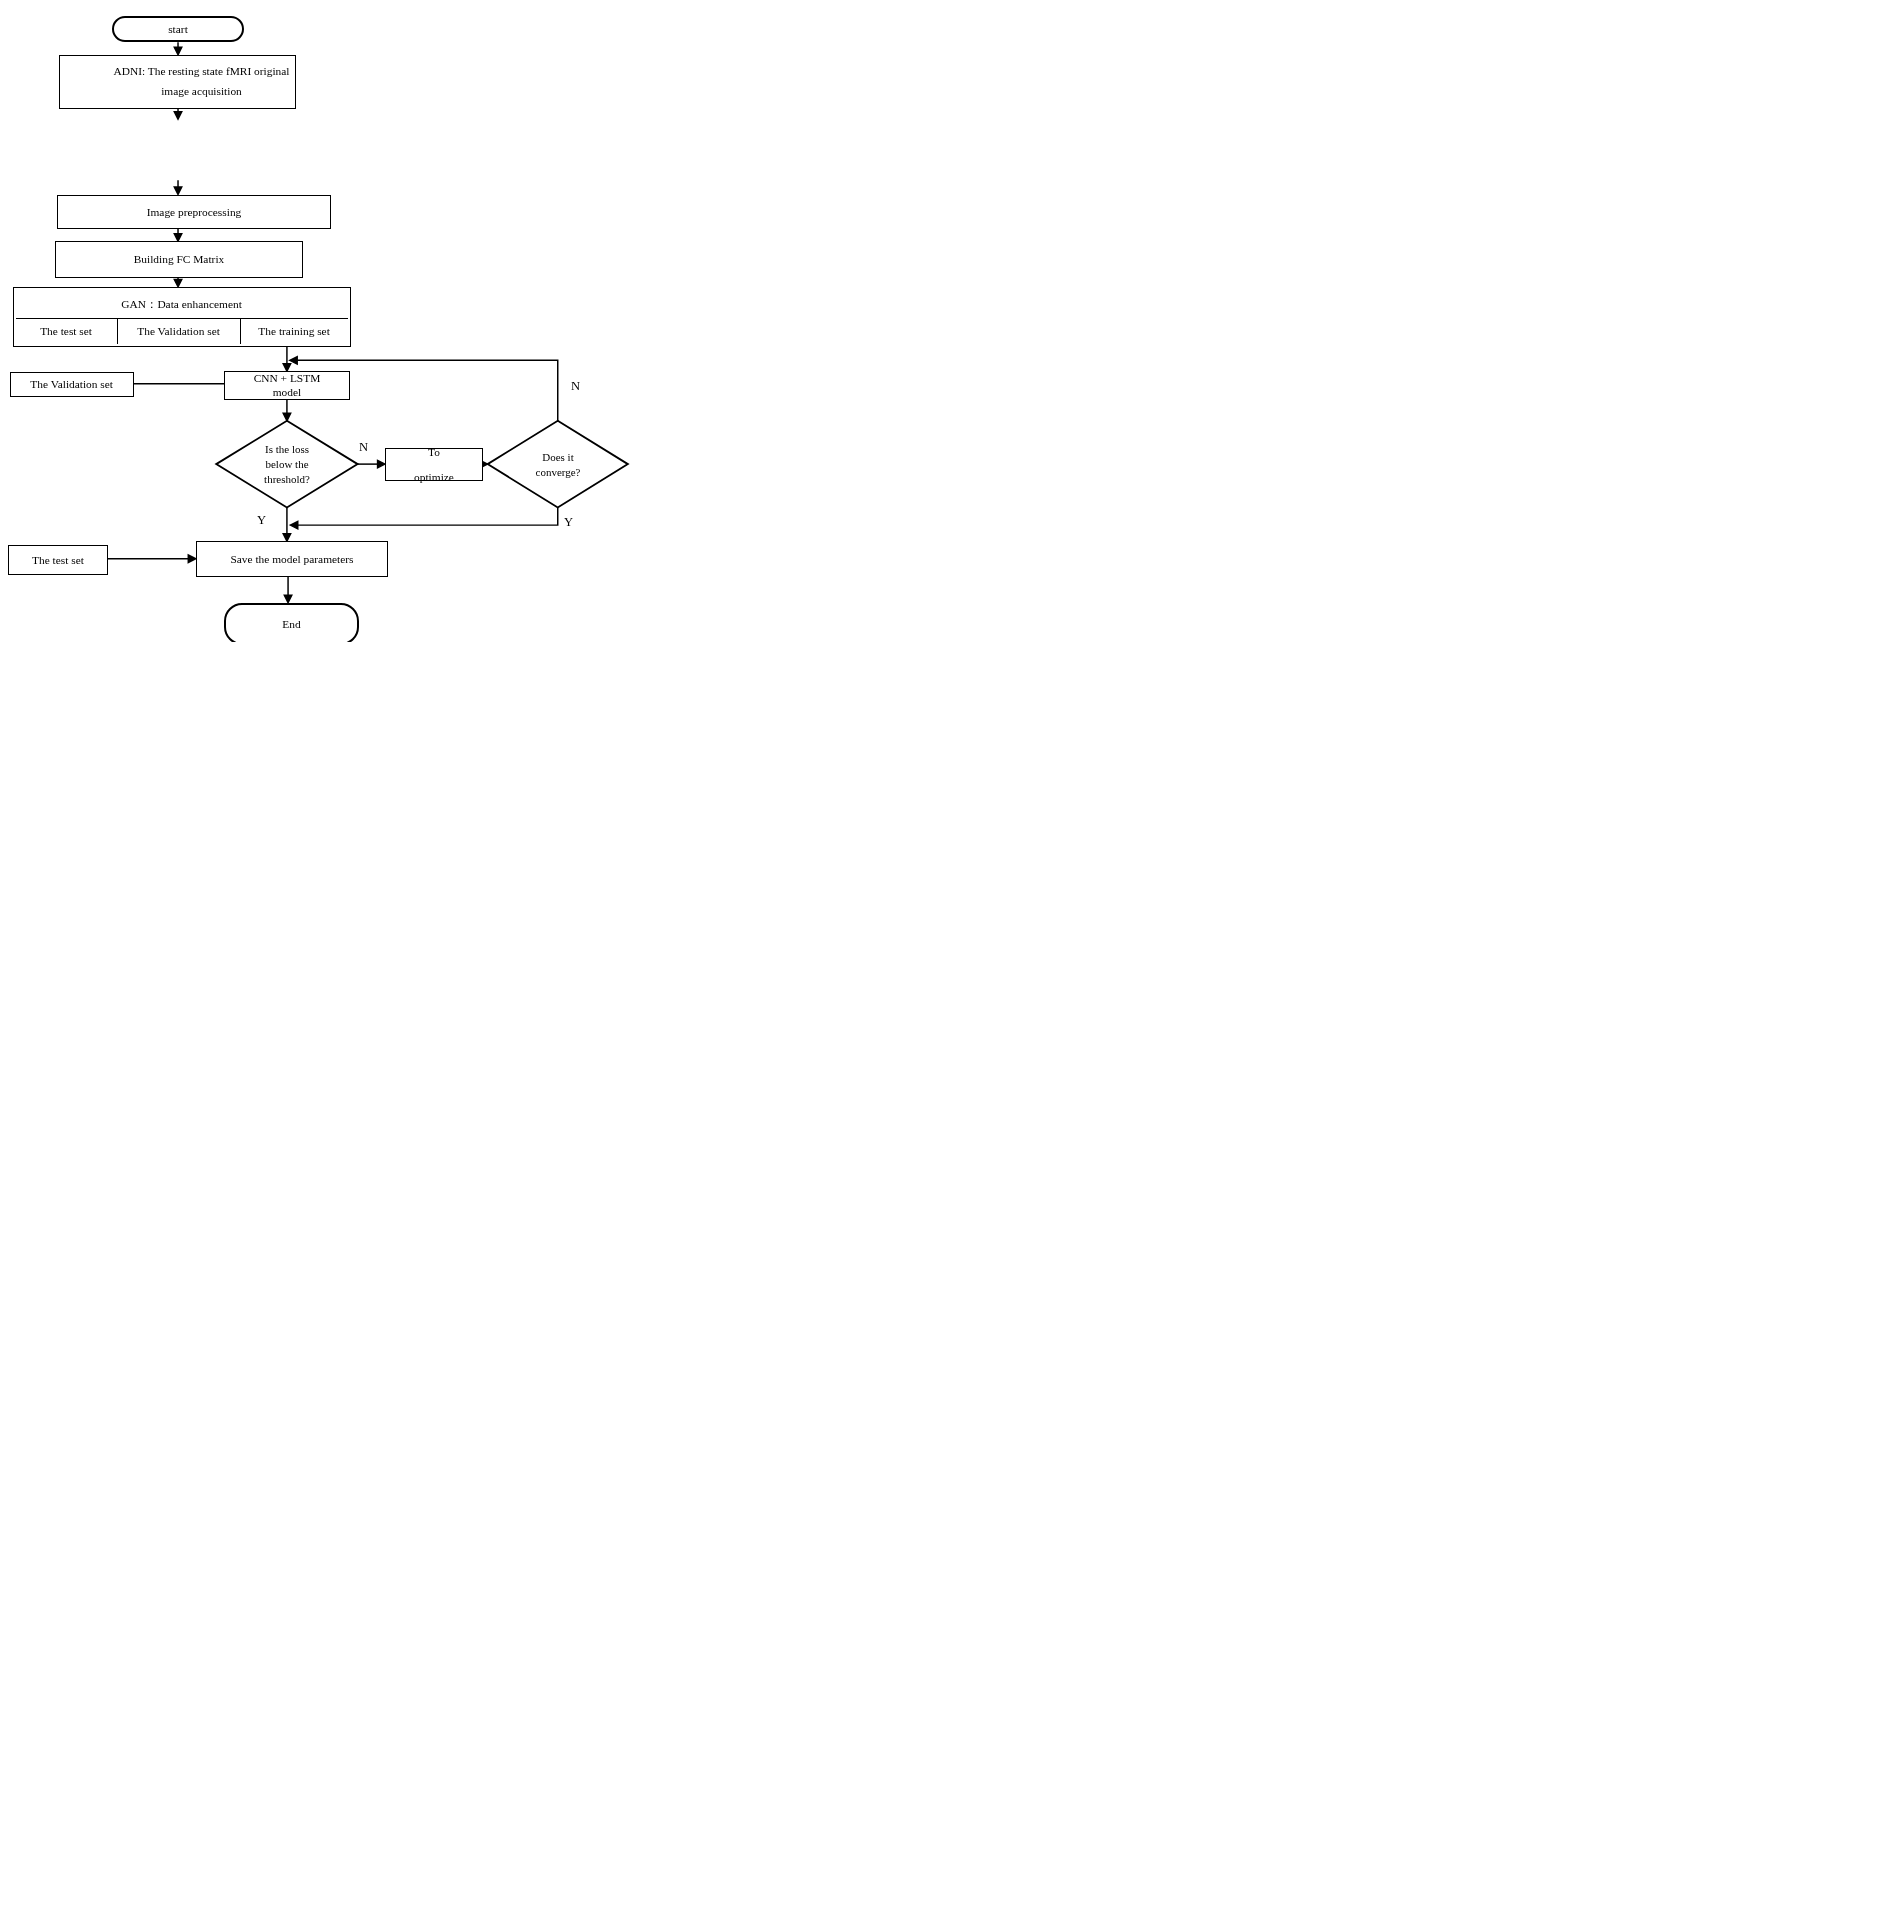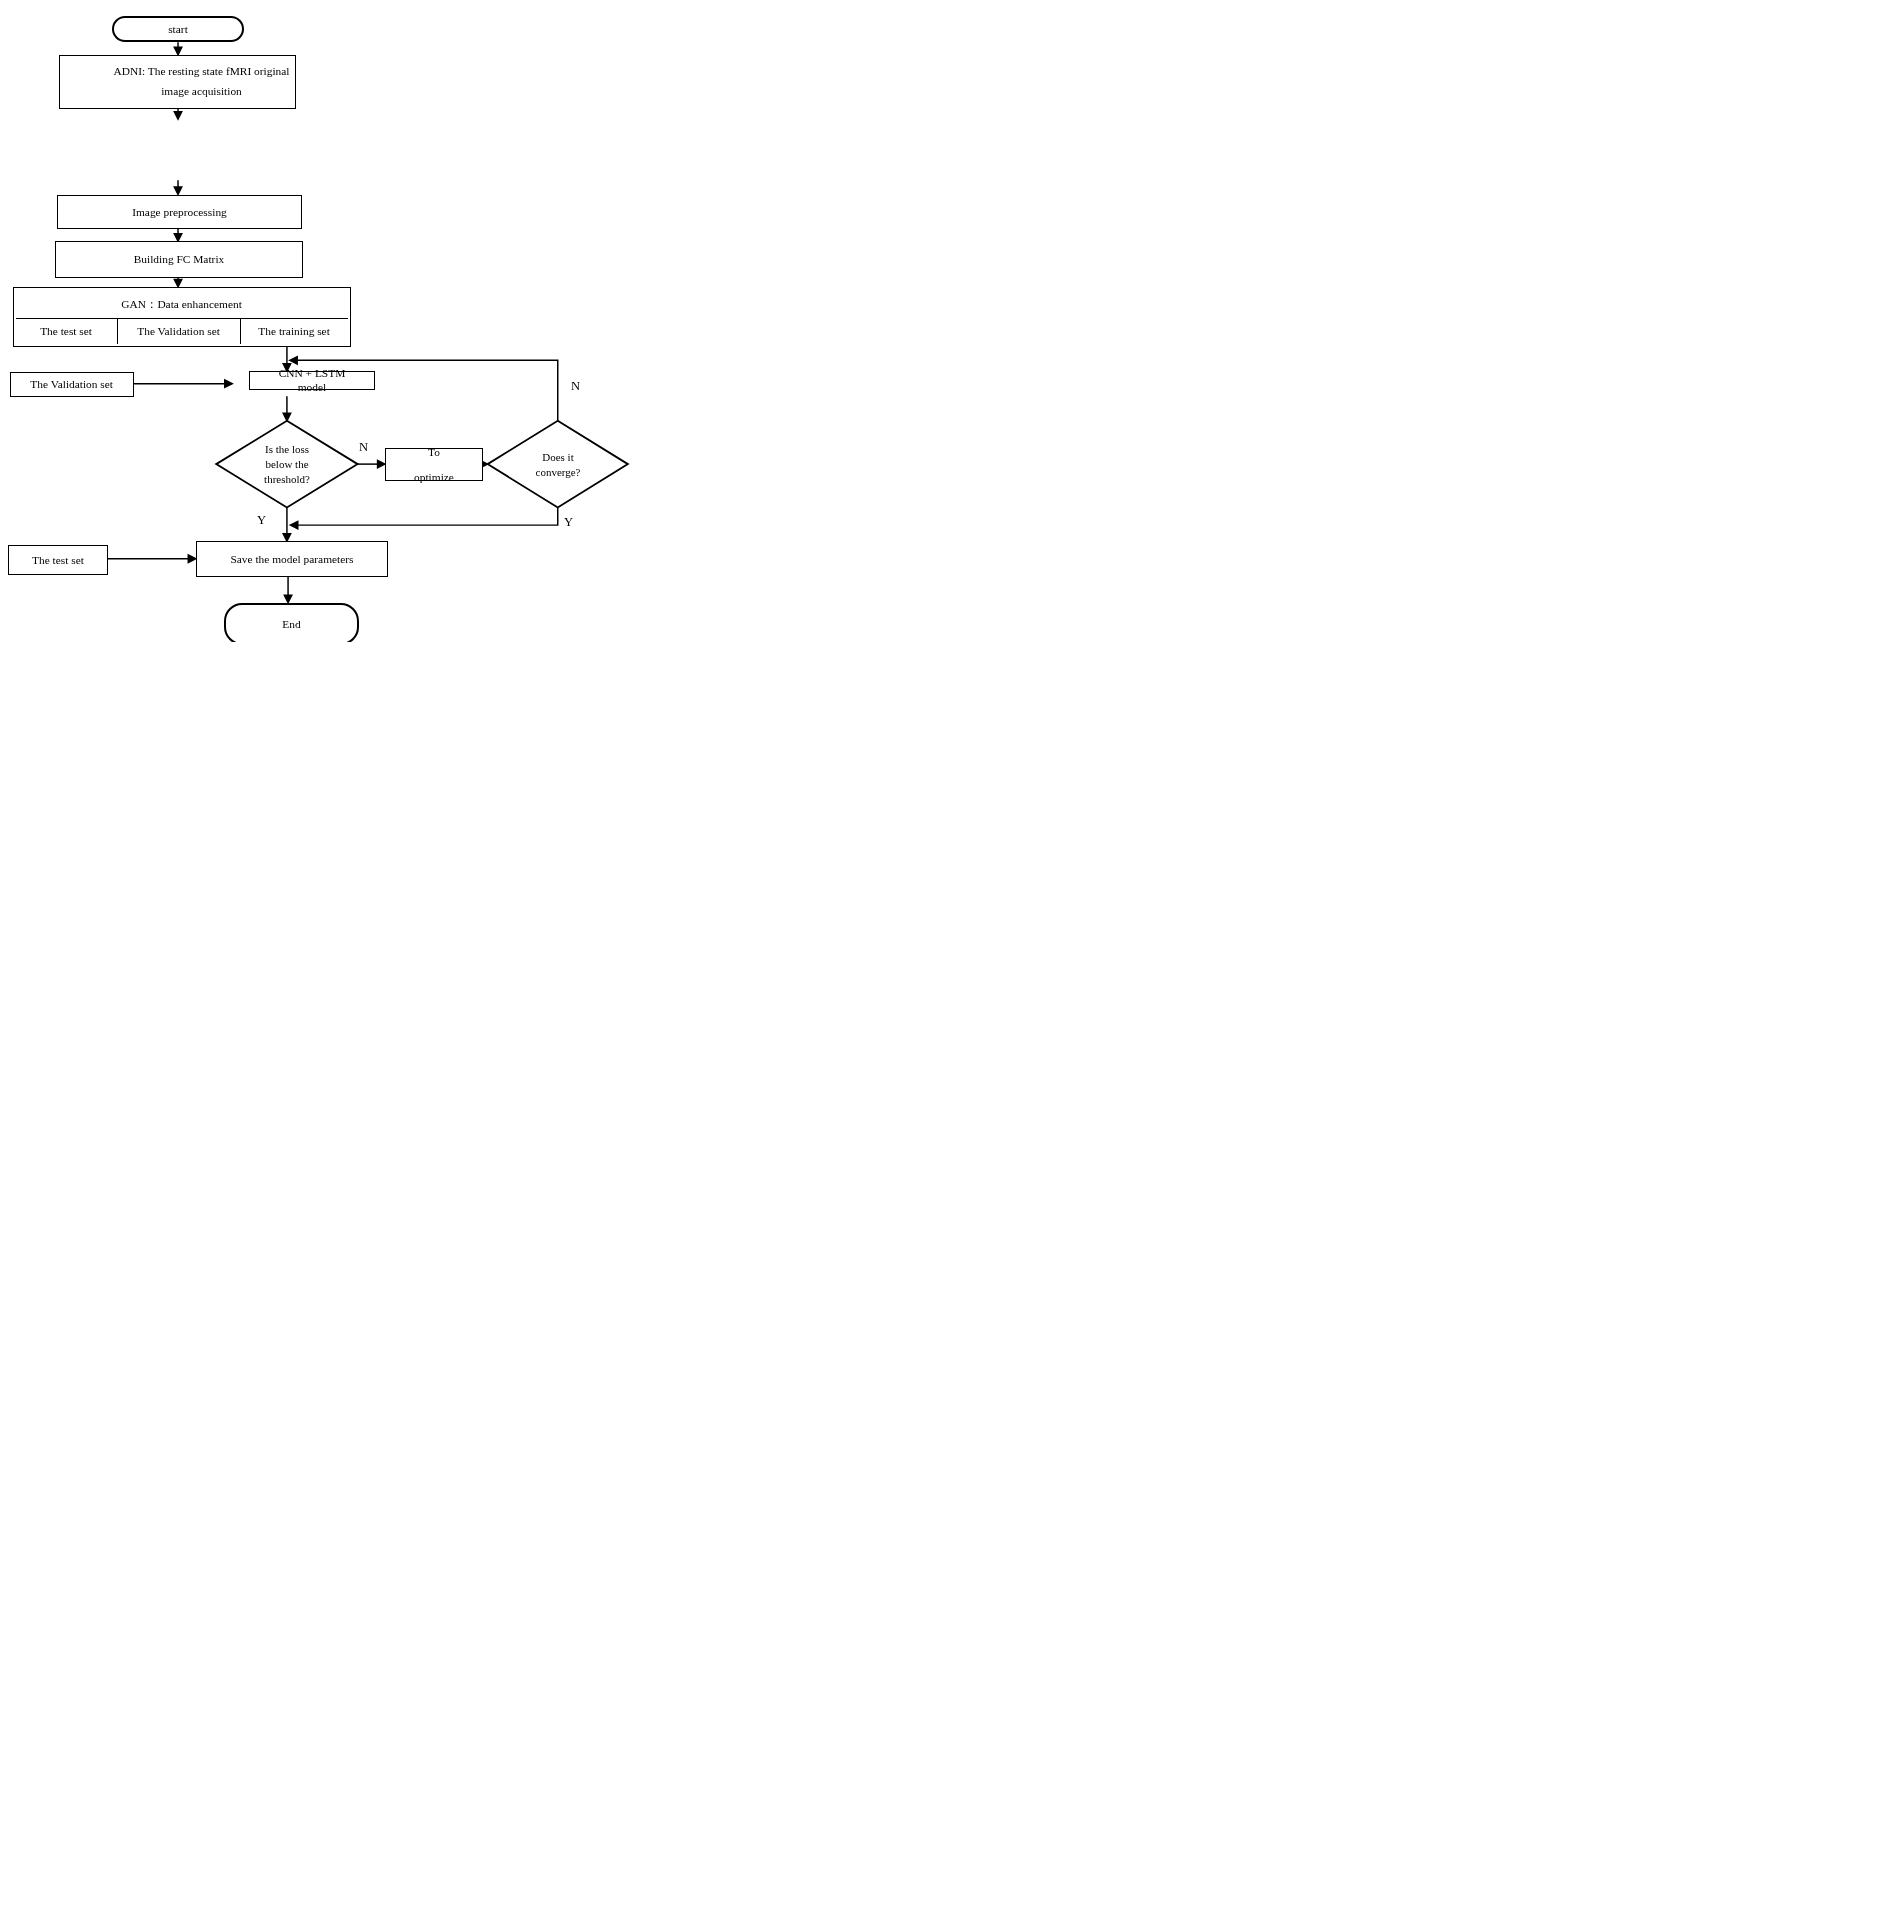--- a/index.html
+++ b/index.html
@@ -81,21 +81,21 @@
   <div class="node stadium" style="left:112px;top:16px;width:132px;height:26px;">
     <span class="ln">start</span>
   </div>
 
   <div class="node roomy" style="left:59px;top:55px;width:237px;height:54px;">
     <span class="ln">ADNI: The resting state fMRI original</span>
     <span class="ln">image acquisition</span>
   </div>
 
 
-  <div class="node" style="left:57px;top:195px;width:245px;height:34px;">
+  <div class="node" style="left:57px;top:195px;width:274px;height:34px;">
     <span class="ln">Image preprocessing</span>
   </div>
 
   <div class="node" style="left:55px;top:241px;width:248px;height:37px;">
     <span class="ln">Building FC Matrix</span>
   </div>
 
   <div class="node" style="left:12.6px;top:287px;width:338px;height:60px;justify-content:flex-start;padding:2px;">
     <div class="gan-title">
       <span>GAN：Data enhancement</span>
@@ -110,21 +110,21 @@
       <div class="gan-cell" style="flex:1;">
         <span>The training set</span>
       </div>
     </div>
   </div>
 
   <div class="node" style="left:9.7px;top:372px;width:124px;height:25px;">
     <span class="ln">The Validation set</span>
   </div>
 
-  <div class="node" style="left:249px;top:371px;width:126px;height:19px;line-height:1.15;">
+  <div class="node" style="left:224px;top:371px;width:126px;height:29px;line-height:1.15;">
     <span class="ln">CNN + LSTM</span>
     <span class="ln">model</span>
   </div>
 
   <div class="dtext" style="left:224px;top:442px;width:126px;">
     <span class="ln" style="display:block;">Is the loss</span>
     <span class="ln" style="display:block;">below the</span>
     <span class="ln" style="display:block;">threshold?</span>
   </div>
 

